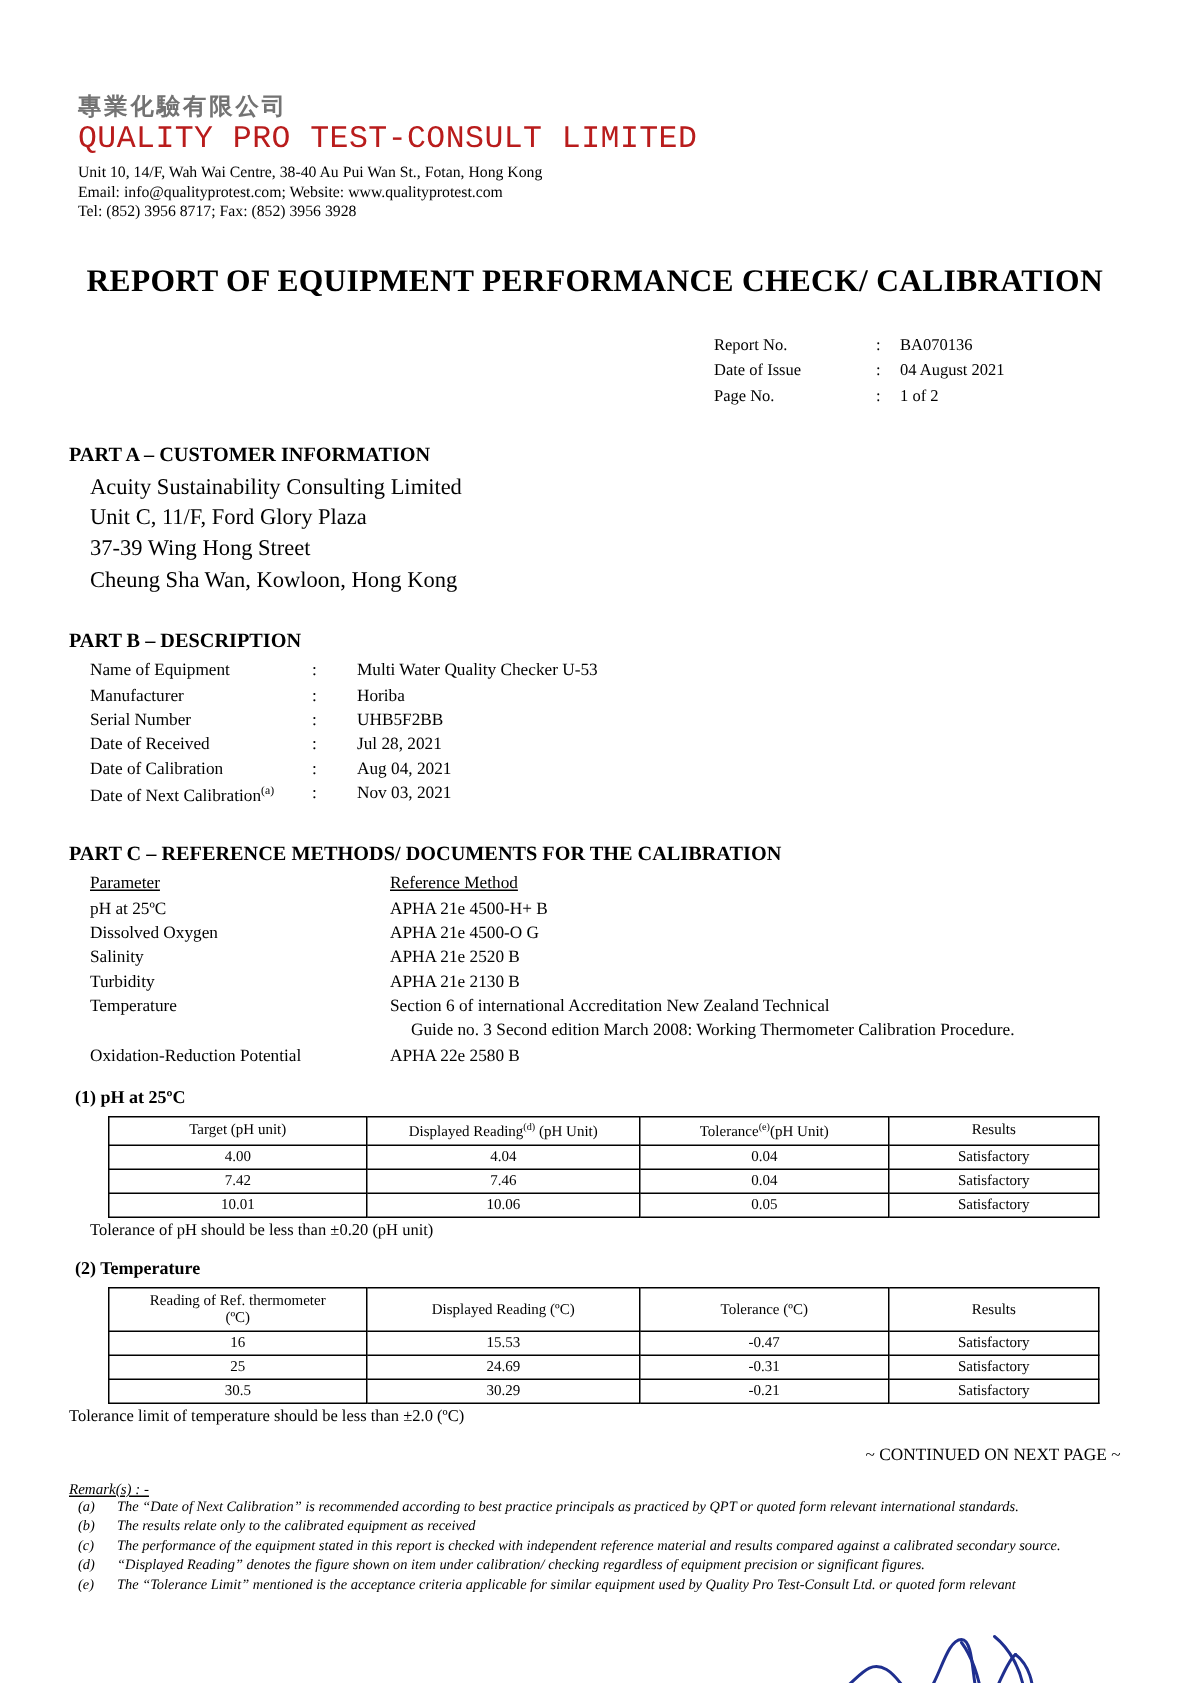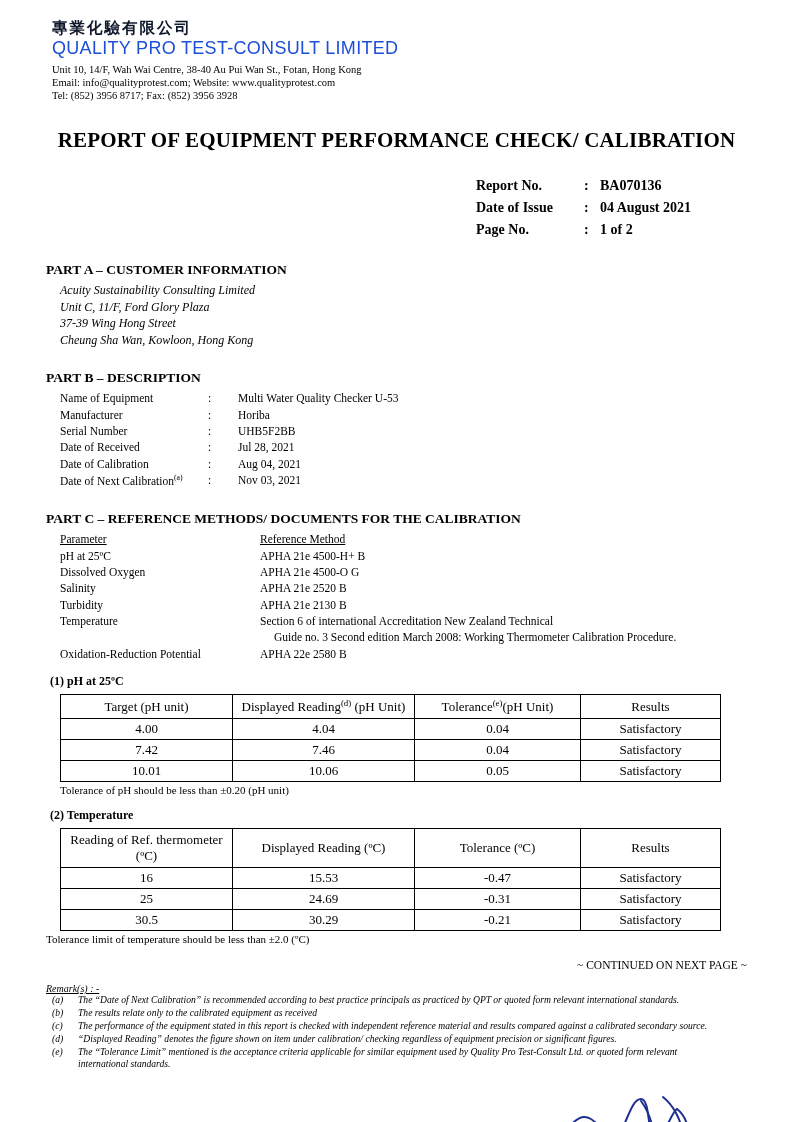--- a/index.html
+++ b/index.html
@@ -35,28 +35,29 @@
     flex: 0 0 88px;
     position: relative;
   }
   .company-block {
     padding-top: 2px;
   }
   .cn-name {
     font-family: "DejaVu Sans", sans-serif;
     font-size: 15.5px;
     font-weight: bold;
-    color: #0f172a;
+    color: #737373;
     letter-spacing: 2px;
     line-height: 1.1;
+    margin-top: 43px;
   }
   .en-name {
-    font-family: Liberation Sans, sans-serif;
-    font-size: 18px;
-    color: #1d4ed8;
+    font-family: Liberation Mono, monospace;
+    font-size: 21px;
+    color: #b91c1c;
     letter-spacing: 0.3px;
     margin-top: 2px;
     line-height: 1.1;
   }
   .addr {
     font-size: 10.5px;
     line-height: 1.25;
     margin-top: 4px;
   }
   .addr div { white-space: nowrap; }
@@ -67,43 +68,41 @@
     font-size: 21px;
     font-weight: bold;
     margin-top: 26px;
     letter-spacing: 0.2px;
   }
 
   
   .meta {
     margin-top: 22px;
     margin-left: 430px;
-    font-size: 14px;
-    font-weight: bold;
+    font-size: 11px;
   }
   .meta-row {
     display: flex;
     line-height: 1.55;
   }
   .meta-label { width: 108px; }
   .meta-colon { width: 16px; }
   .meta-value { }
 
   
   .section-head {
     font-size: 13.5px;
     font-weight: bold;
     margin-top: 22px;
     margin-bottom: 4px;
   }
   .body-txt {
-    font-size: 12px;
+    font-size: 15px;
     line-height: 1.38;
     padding-left: 14px;
-    font-style: italic;
   }
   .kv {
     font-size: 11.5px;
     line-height: 1.42;
     padding-left: 14px;
   }
   .kv-row { display: flex; }
   .kv-k { width: 148px; }
   .kv-c { width: 30px; }
   .kv-v { }
@@ -124,22 +123,22 @@
     font-weight: bold;
     margin-top: 12px;
     margin-bottom: 5px;
     padding-left: 4px;
   }
 
   
   table.data {
     border-collapse: collapse;
     width: 660px;
-    margin-left: 14px;
-    font-size: 13px;
+    margin-left: 26px;
+    font-size: 10px;
     table-layout: fixed;
   }
   table.data th, table.data td {
     border: 1px solid #000;
     text-align: center;
     padding: 2px 2px;
     font-weight: normal;
   }
   table.data th { padding: 3px 2px; }
   .tbl-note {
@@ -395,21 +394,20 @@
       <div class="rm-txt">The performance of the equipment stated in this report is checked with independent reference material and results compared against a calibrated secondary source.</div>
     </div>
     <div class="rm-row">
       <div class="rm-mark">(d)</div>
       <div class="rm-txt">“Displayed Reading” denotes the figure shown on item under calibration/ checking regardless of equipment precision or significant figures.</div>
     </div>
     <div class="rm-row">
       <div class="rm-mark">(e)</div>
       <div class="rm-txt">The “Tolerance Limit” mentioned is the acceptance criteria applicable for similar equipment used by Quality Pro Test-Consult Ltd. or quoted form relevant</div>
     </div>
-    <div class="rm-indent">international standards.</div>
   </div>
 
   <div class="sign-area">
     <svg class="sig-svg" width="200" height="62" viewBox="0 0 200 62" xmlns="http://www.w3.org/2000/svg">
       <g fill="none" stroke="#1f2f8f" stroke-width="2" stroke-linecap="round">
         <path d="M4 48 C20 40, 26 22, 40 30 C50 36, 52 48, 62 48 C74 48, 78 10, 90 10 C100 10, 96 50, 104 52 C112 54, 118 26, 126 20"></path>
         <path d="M90 12 C96 20, 102 34, 104 52"></path>
         <path d="M126 20 C134 26, 140 40, 136 52 C134 58, 126 56, 124 50"></path>
         <path d="M112 8 C122 16, 130 30, 132 46"></path>
       </g>

